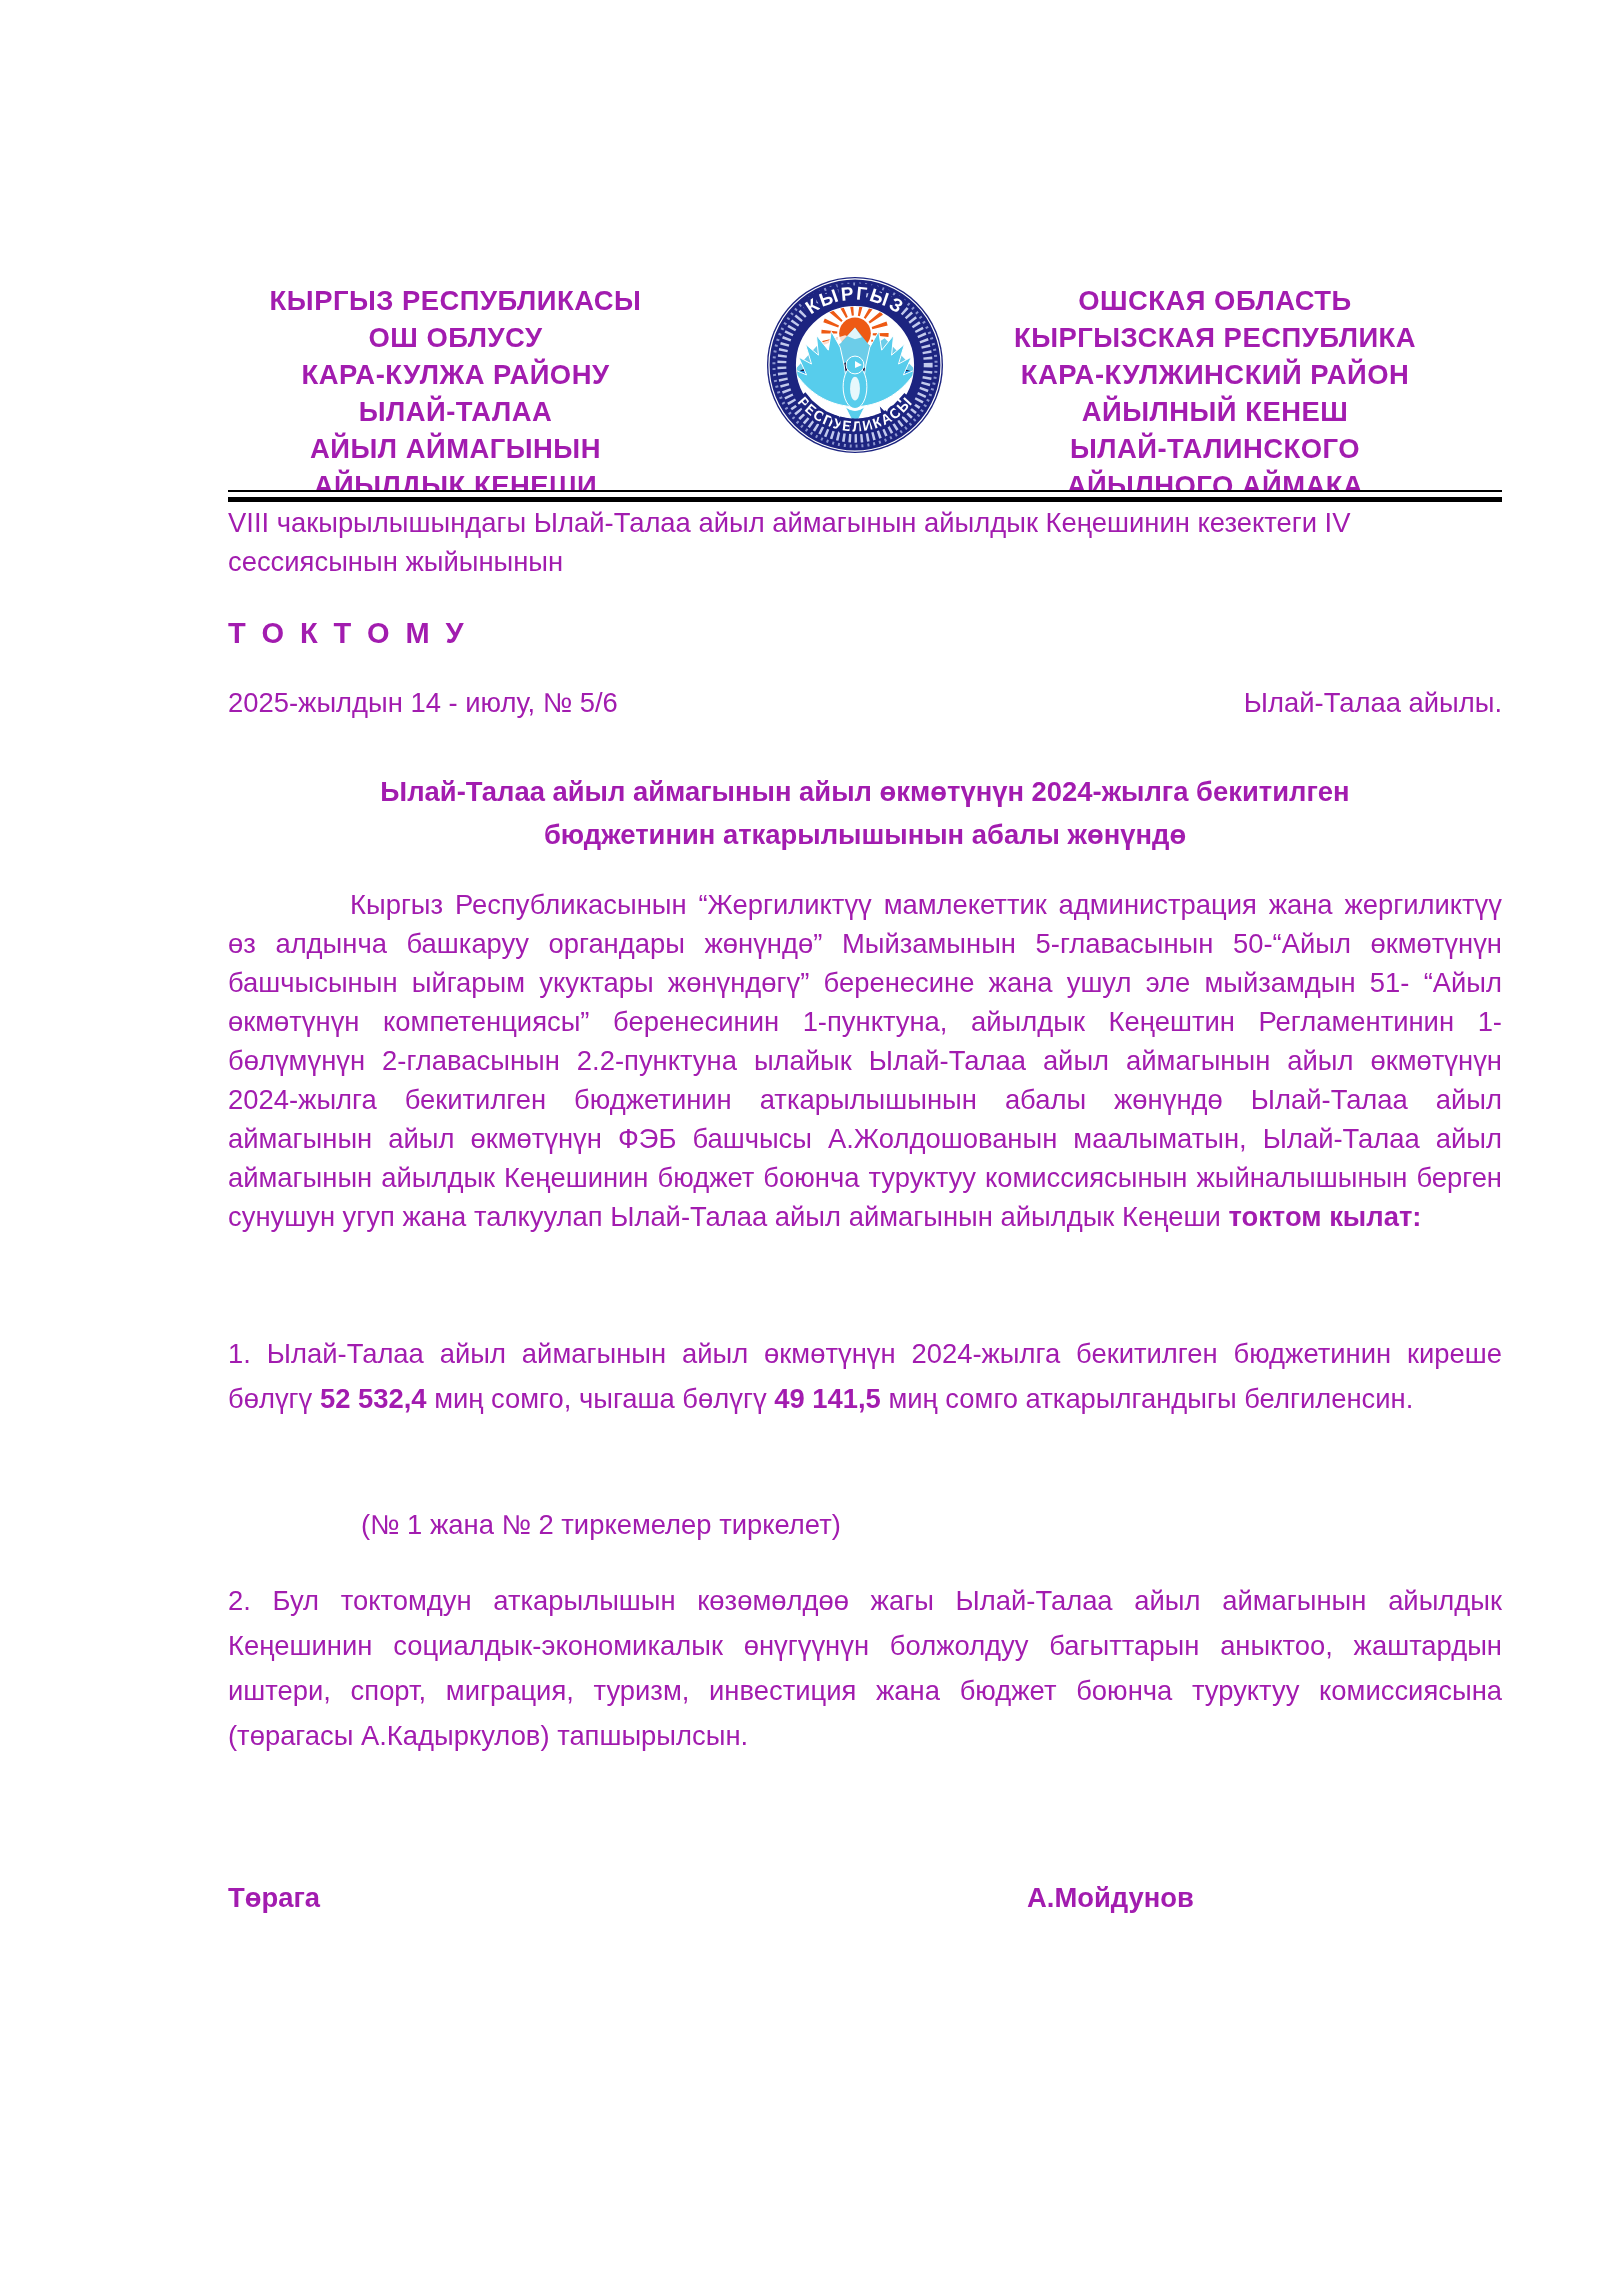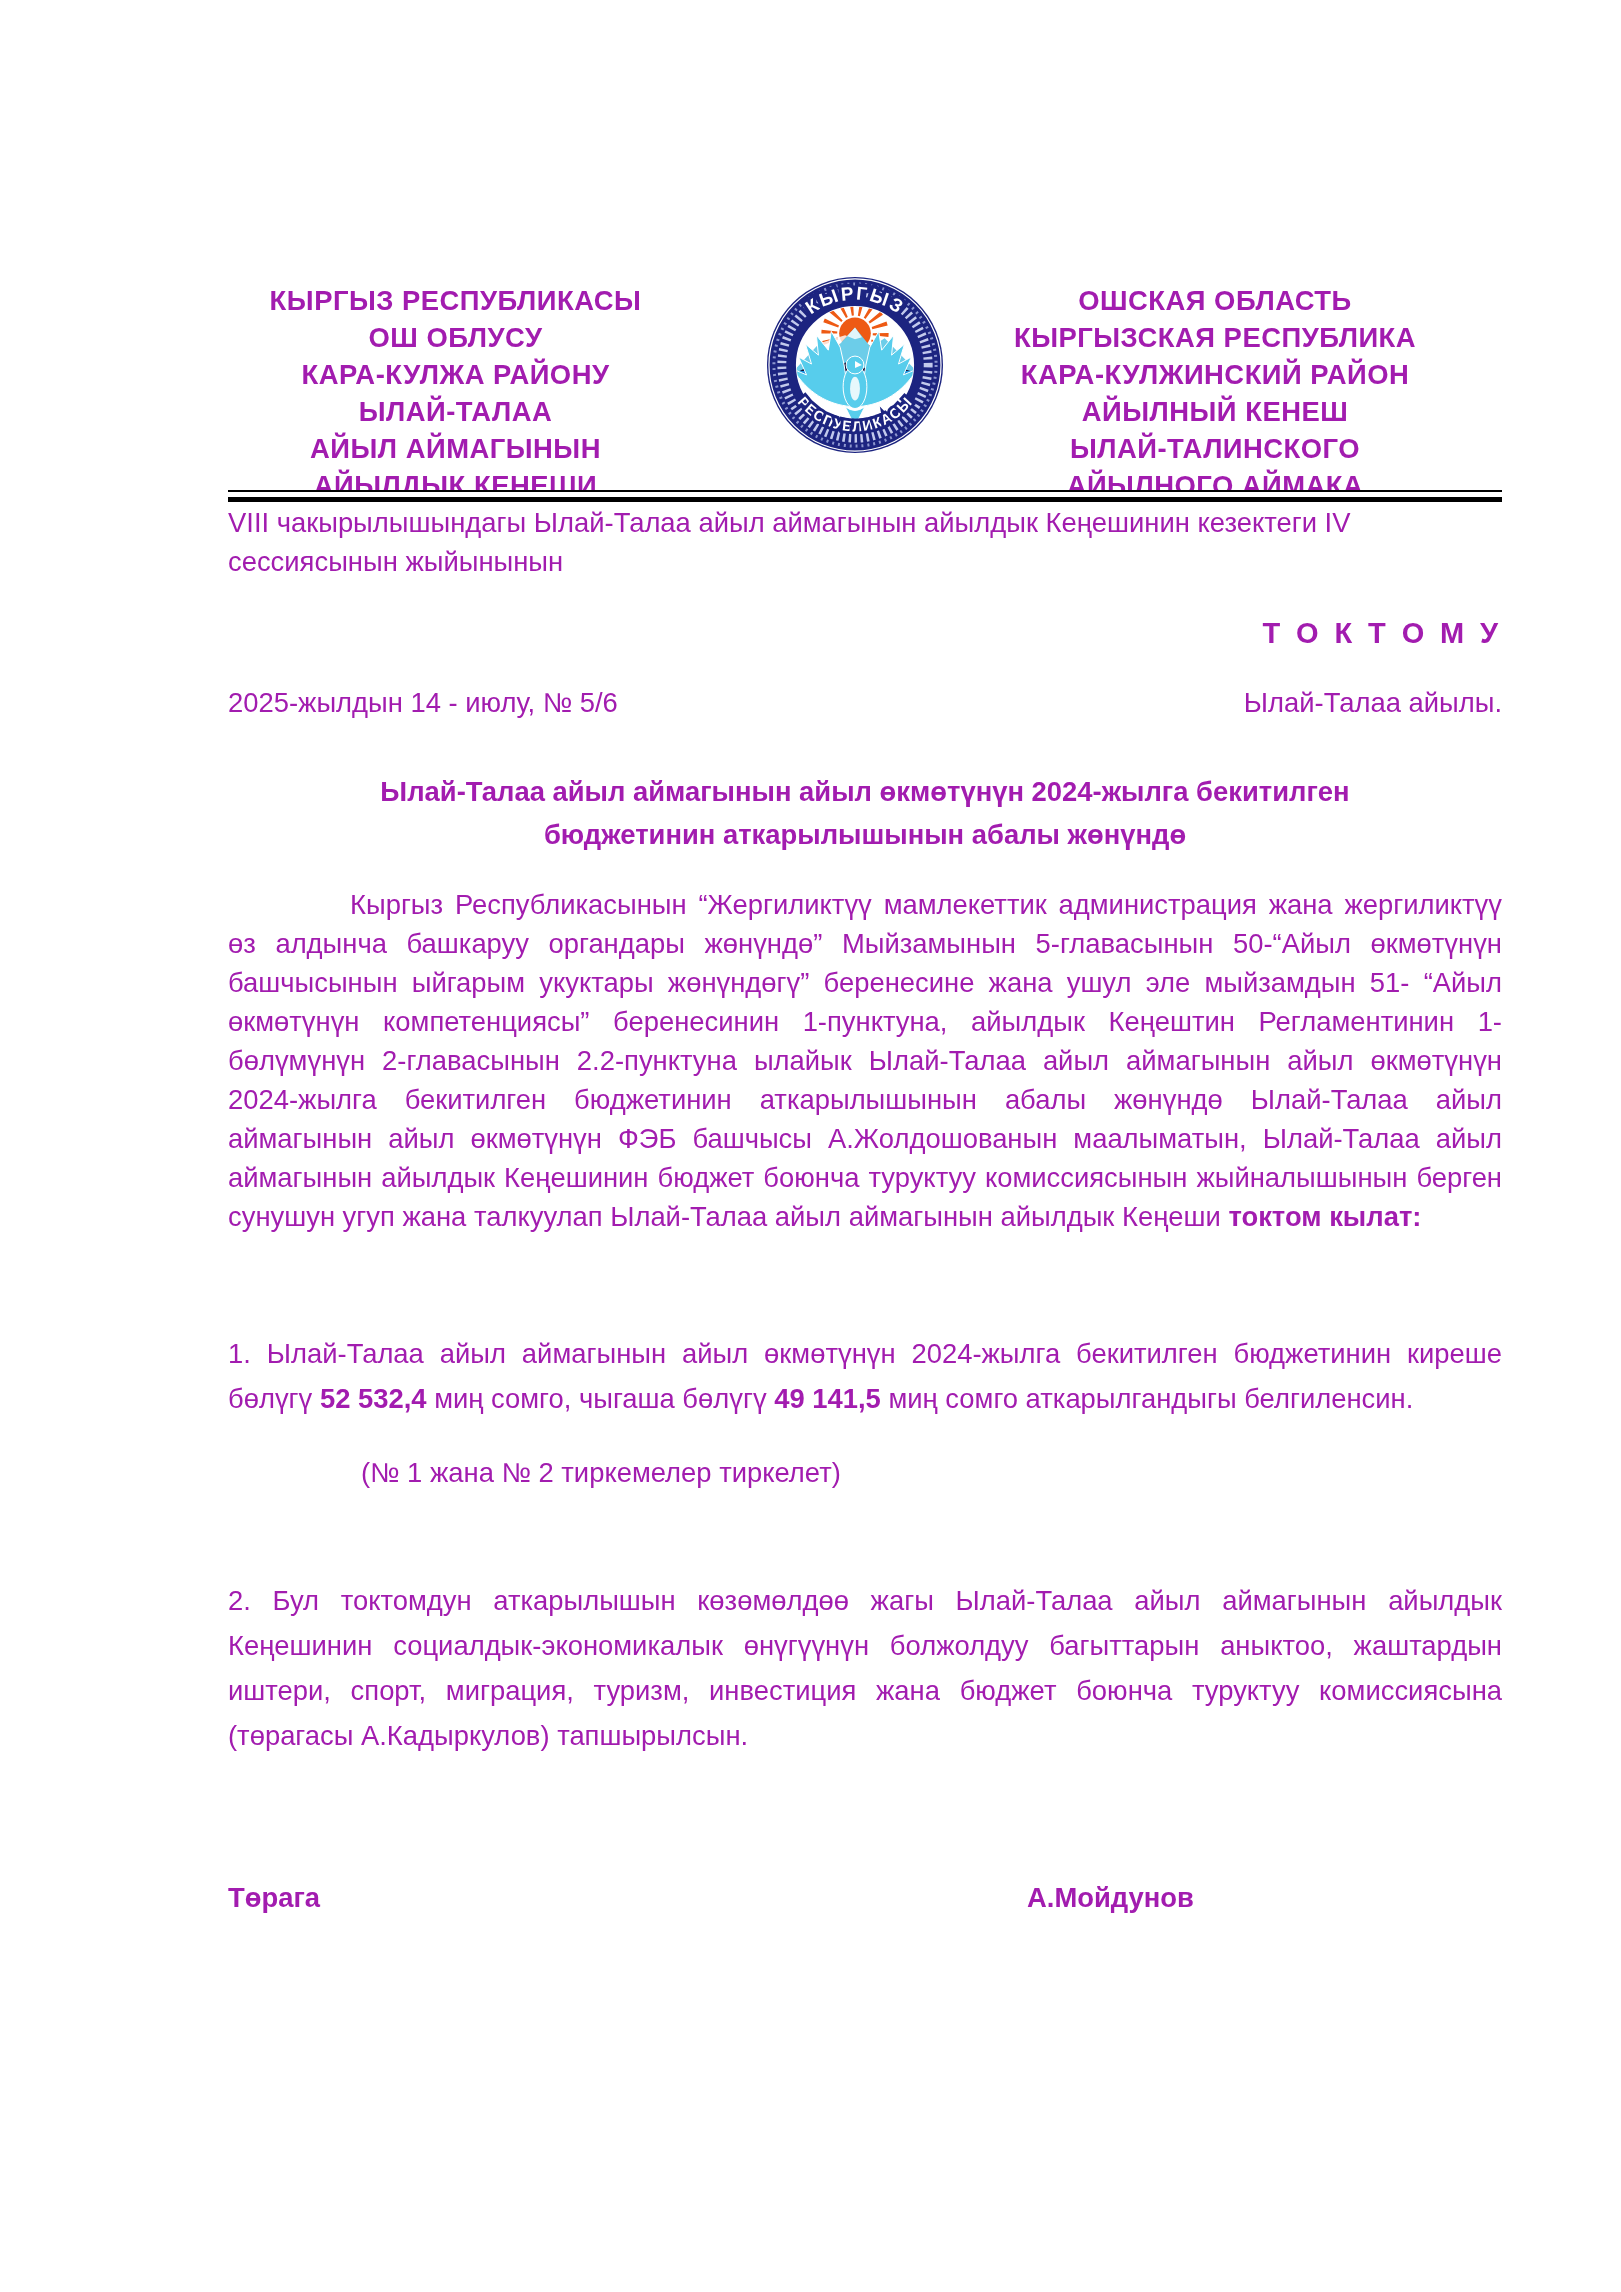--- a/index.html
+++ b/index.html
@@ -20,27 +20,27 @@
   .rule{
     position:absolute;left:228px;top:490px;width:1274px;height:11.8px;
     box-sizing:border-box;
     border-top:2.9px solid #000;
     border-bottom:5.9px solid #000;
     background:#fff;
   }
   
   .col{position:absolute;left:228px;width:1274px;}
   .intro{top:503px;width:1215px;font-size:27.4px;line-height:39px;}
-  .decree-title{top:617px;text-align:right;font-weight:bold;font-size:29px;letter-spacing:3.9px;}
+  .decree-title{top:617px;text-align:left;font-weight:bold;font-size:29px;letter-spacing:3.9px;}
   .dateline{top:687px;display:flex;justify-content:space-between;font-size:27.4px;gap:20px;}
   .subject{top:770px;text-align:center;font-weight:bold;font-size:27.4px;line-height:43px;}
   .subject .inner{display:inline-block;max-width:1147px;}
   .preamble{top:885px;font-size:27.4px;line-height:39px;text-align:justify;text-indent:122px;}
   .item1{top:1331px;font-size:27.4px;line-height:45px;text-align:justify;}
-  .attachment{top:1457px;font-size:27.4px;padding-left:133px;box-sizing:border-box;}
+  .attachment{top:1509px;font-size:27.4px;padding-left:133px;box-sizing:border-box;}
   .item2{top:1578px;font-size:27.4px;line-height:45px;text-align:justify;}
   .signature{top:1882px;font-size:27.4px;font-weight:bold;height:39px;}
   .sig-name{position:absolute;left:799px;top:0;}
   b{font-weight:bold;}
   p,h2,h3,div{margin:0;}
 </style>
 </head>
 <body>
 
 <div class="page">

